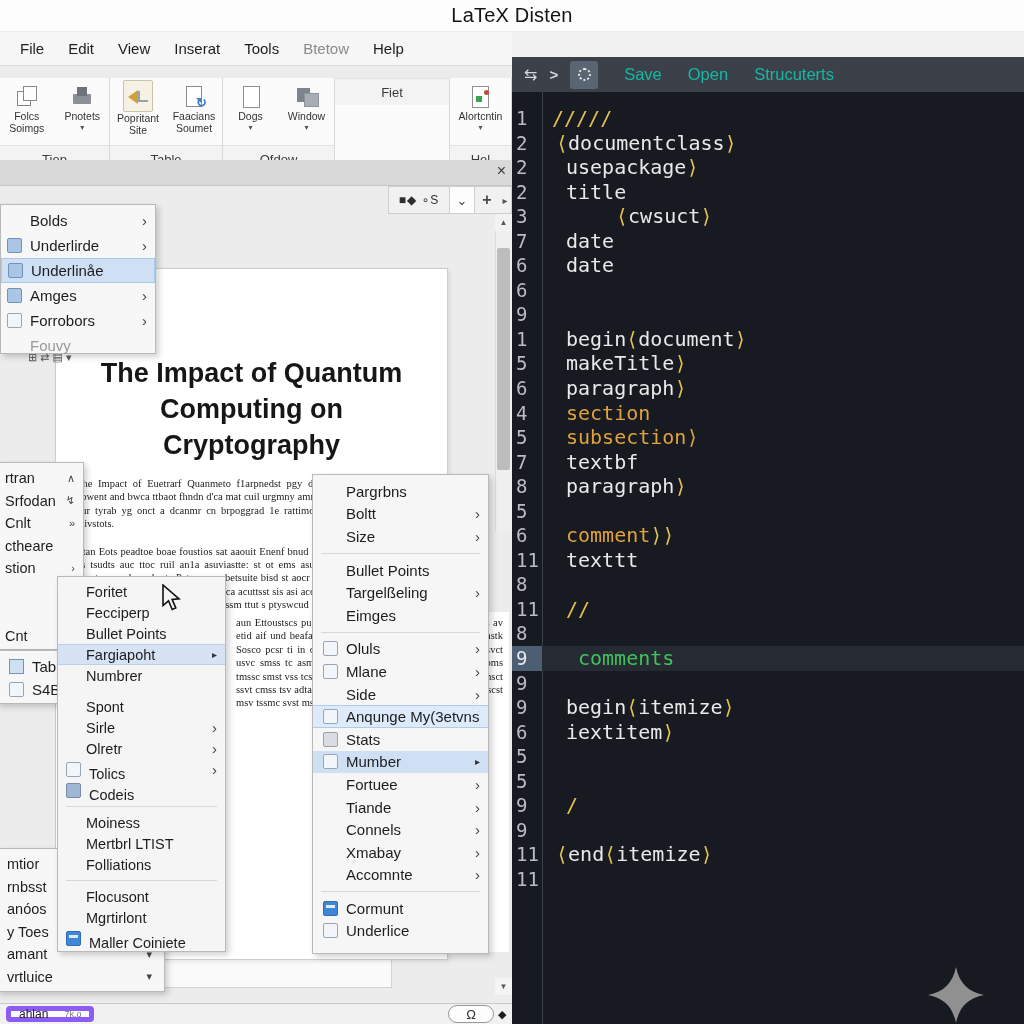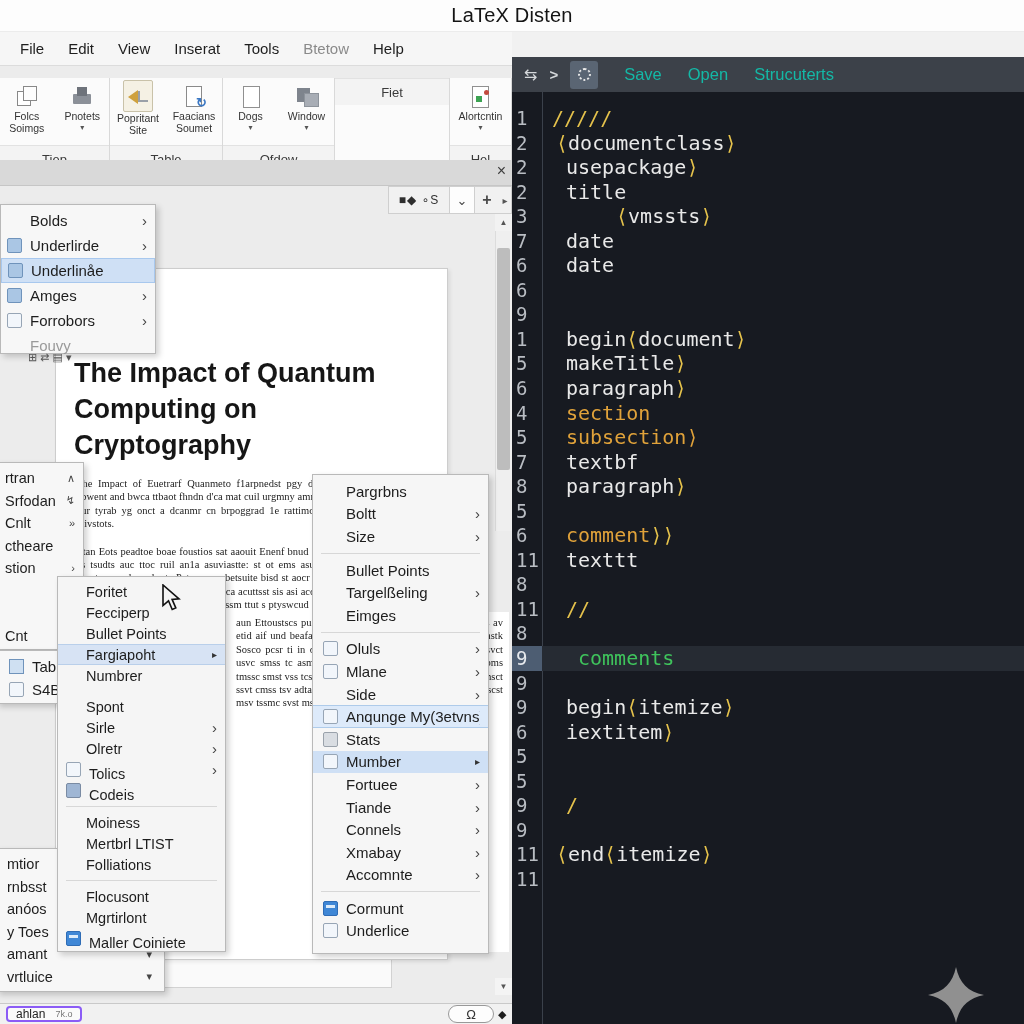--- a/index.html
+++ b/index.html
@@ -79,21 +79,21 @@
   .sb-btn{position:absolute;left:0;width:17px;height:17px;display:flex;align-items:center;justify-content:center;
     font-size:8px;color:#555;background:#f2f2f2;}
   #sb-up{top:28px;}
   #sb-down{top:792px;background:#f4f4f4;}
   #sb-thumb{position:absolute;left:2px;top:62px;width:13px;height:222px;background:#bdbdbd;border-radius:2px;}
 
   
   #page2{position:absolute;left:8px;top:880px;width:384px;height:76px;background:#fafafa;border:1px solid #d2d2d2;z-index:1;}
   #page{position:absolute;left:55px;top:236px;width:393px;height:692px;background:#fff;border:1px solid #cdcdcd;
     box-shadow:2px 2px 4px rgba(0,0,0,.08);z-index:2;}
-  #doc-title{margin:86px 18px 0;font-size:27px;line-height:36px;font-weight:700;color:#161616;}
+  #doc-title{margin:86px 18px 0;text-align:center;font-size:27px;line-height:36px;font-weight:700;color:#161616;}
   .docp{margin:14px 20px 0;font-family:"Liberation Serif",serif;font-size:10.5px;line-height:13.4px;
     color:#1c1c1c;text-align:justify;}
   #lower-text{position:absolute;left:230px;top:580px;width:279px;height:340px;background:#fff;z-index:2;overflow:hidden;
     font-family:"Liberation Serif",serif;font-size:10.5px;line-height:13.4px;color:#1c1c1c;text-align:justify;padding:4px 6px;}
 
   
   .menu{position:absolute;background:#f7f7f7;border:1px solid #b9b9b9;box-shadow:3px 3px 6px rgba(0,0,0,.18);}
   .mrow{display:flex;align-items:center;cursor:default;color:#1d1d1d;}
   .mrow .mic{margin-right:8px;}
   .mlabel{flex:1;white-space:nowrap;overflow:hidden;}
@@ -147,22 +147,22 @@
   #ctx-mid .mrow.hasic .mlabel{padding-left:0;}
   #ctx-mid .mrow.hl{background:#cfe0f5;}
   #ctx-mid .mrow.hl2{background:#ddeafa;border-top:1px solid #aecbea;border-bottom:1px solid #aecbea;}
 
   
   #cursor{position:absolute;left:160px;top:552px;z-index:10;}
 
   
   #statusbar{position:absolute;left:0;top:971px;width:512px;height:21px;background:#f1f1f1;
     border-top:1px solid #c9c9c9;display:flex;align-items:center;z-index:9;}
-  #status-pill{margin-left:6px;height:16px;border:2px solid #8b5cf6;border-radius:4px;background:#fafafa;
-    display:flex;align-items:center;padding:0 8px;gap:10px;}
+  #status-pill{margin-left:6px;height:16px;border:5px solid #8b5cf6;border-radius:4px;background:#fafafa;
+    display:flex;align-items:center;padding:0 8px;gap:16px;}
   #status-pill .t1{font-size:12px;color:#222;}
   #status-pill .t2{font-size:9px;color:#777;}
   #omega-btn{position:absolute;left:448px;top:1px;width:46px;height:18px;border:1px solid #999;border-radius:9px;
     background:#fdfdfd;display:flex;align-items:center;justify-content:center;font-size:13px;color:#333;}
   #status-diamond{position:absolute;left:498px;top:4px;font-size:11px;color:#1c1c1c;}
 
   
   #rp-strip{position:absolute;left:0;top:0;width:512px;height:25px;background:#f1f1f1;}
   #rp-toolbar{position:absolute;left:0;top:25px;width:512px;height:35px;background:#3c4149;
     display:flex;align-items:center;color:#e9ecef;}
@@ -598,21 +598,21 @@
           <div class="cline">
             <span class="gut">2</span>
             <span class="ctext" style="padding-left: 24px;"><span class="c-w">usepackage</span><span class="c-y">⟩</span></span>
           </div>
           <div class="cline">
             <span class="gut">2</span>
             <span class="ctext" style="padding-left: 24px;"><span class="c-w">title</span></span>
           </div>
           <div class="cline">
             <span class="gut">3</span>
-            <span class="ctext" style="padding-left: 74px;"><span class="c-y">⟨</span><span class="c-w">vmssts</span><span class="c-y">⟩</span></span>
+            <span class="ctext" style="padding-left: 74px;"><span class="c-y">⟨</span><span class="c-w">cwsuct</span><span class="c-y">⟩</span></span>
           </div>
           <div class="cline">
             <span class="gut">7</span>
             <span class="ctext" style="padding-left: 24px;"><span class="c-w">date</span></span>
           </div>
           <div class="cline">
             <span class="gut">6</span>
             <span class="ctext" style="padding-left: 24px;"><span class="c-w">date</span></span>
           </div>
           <div class="cline">

